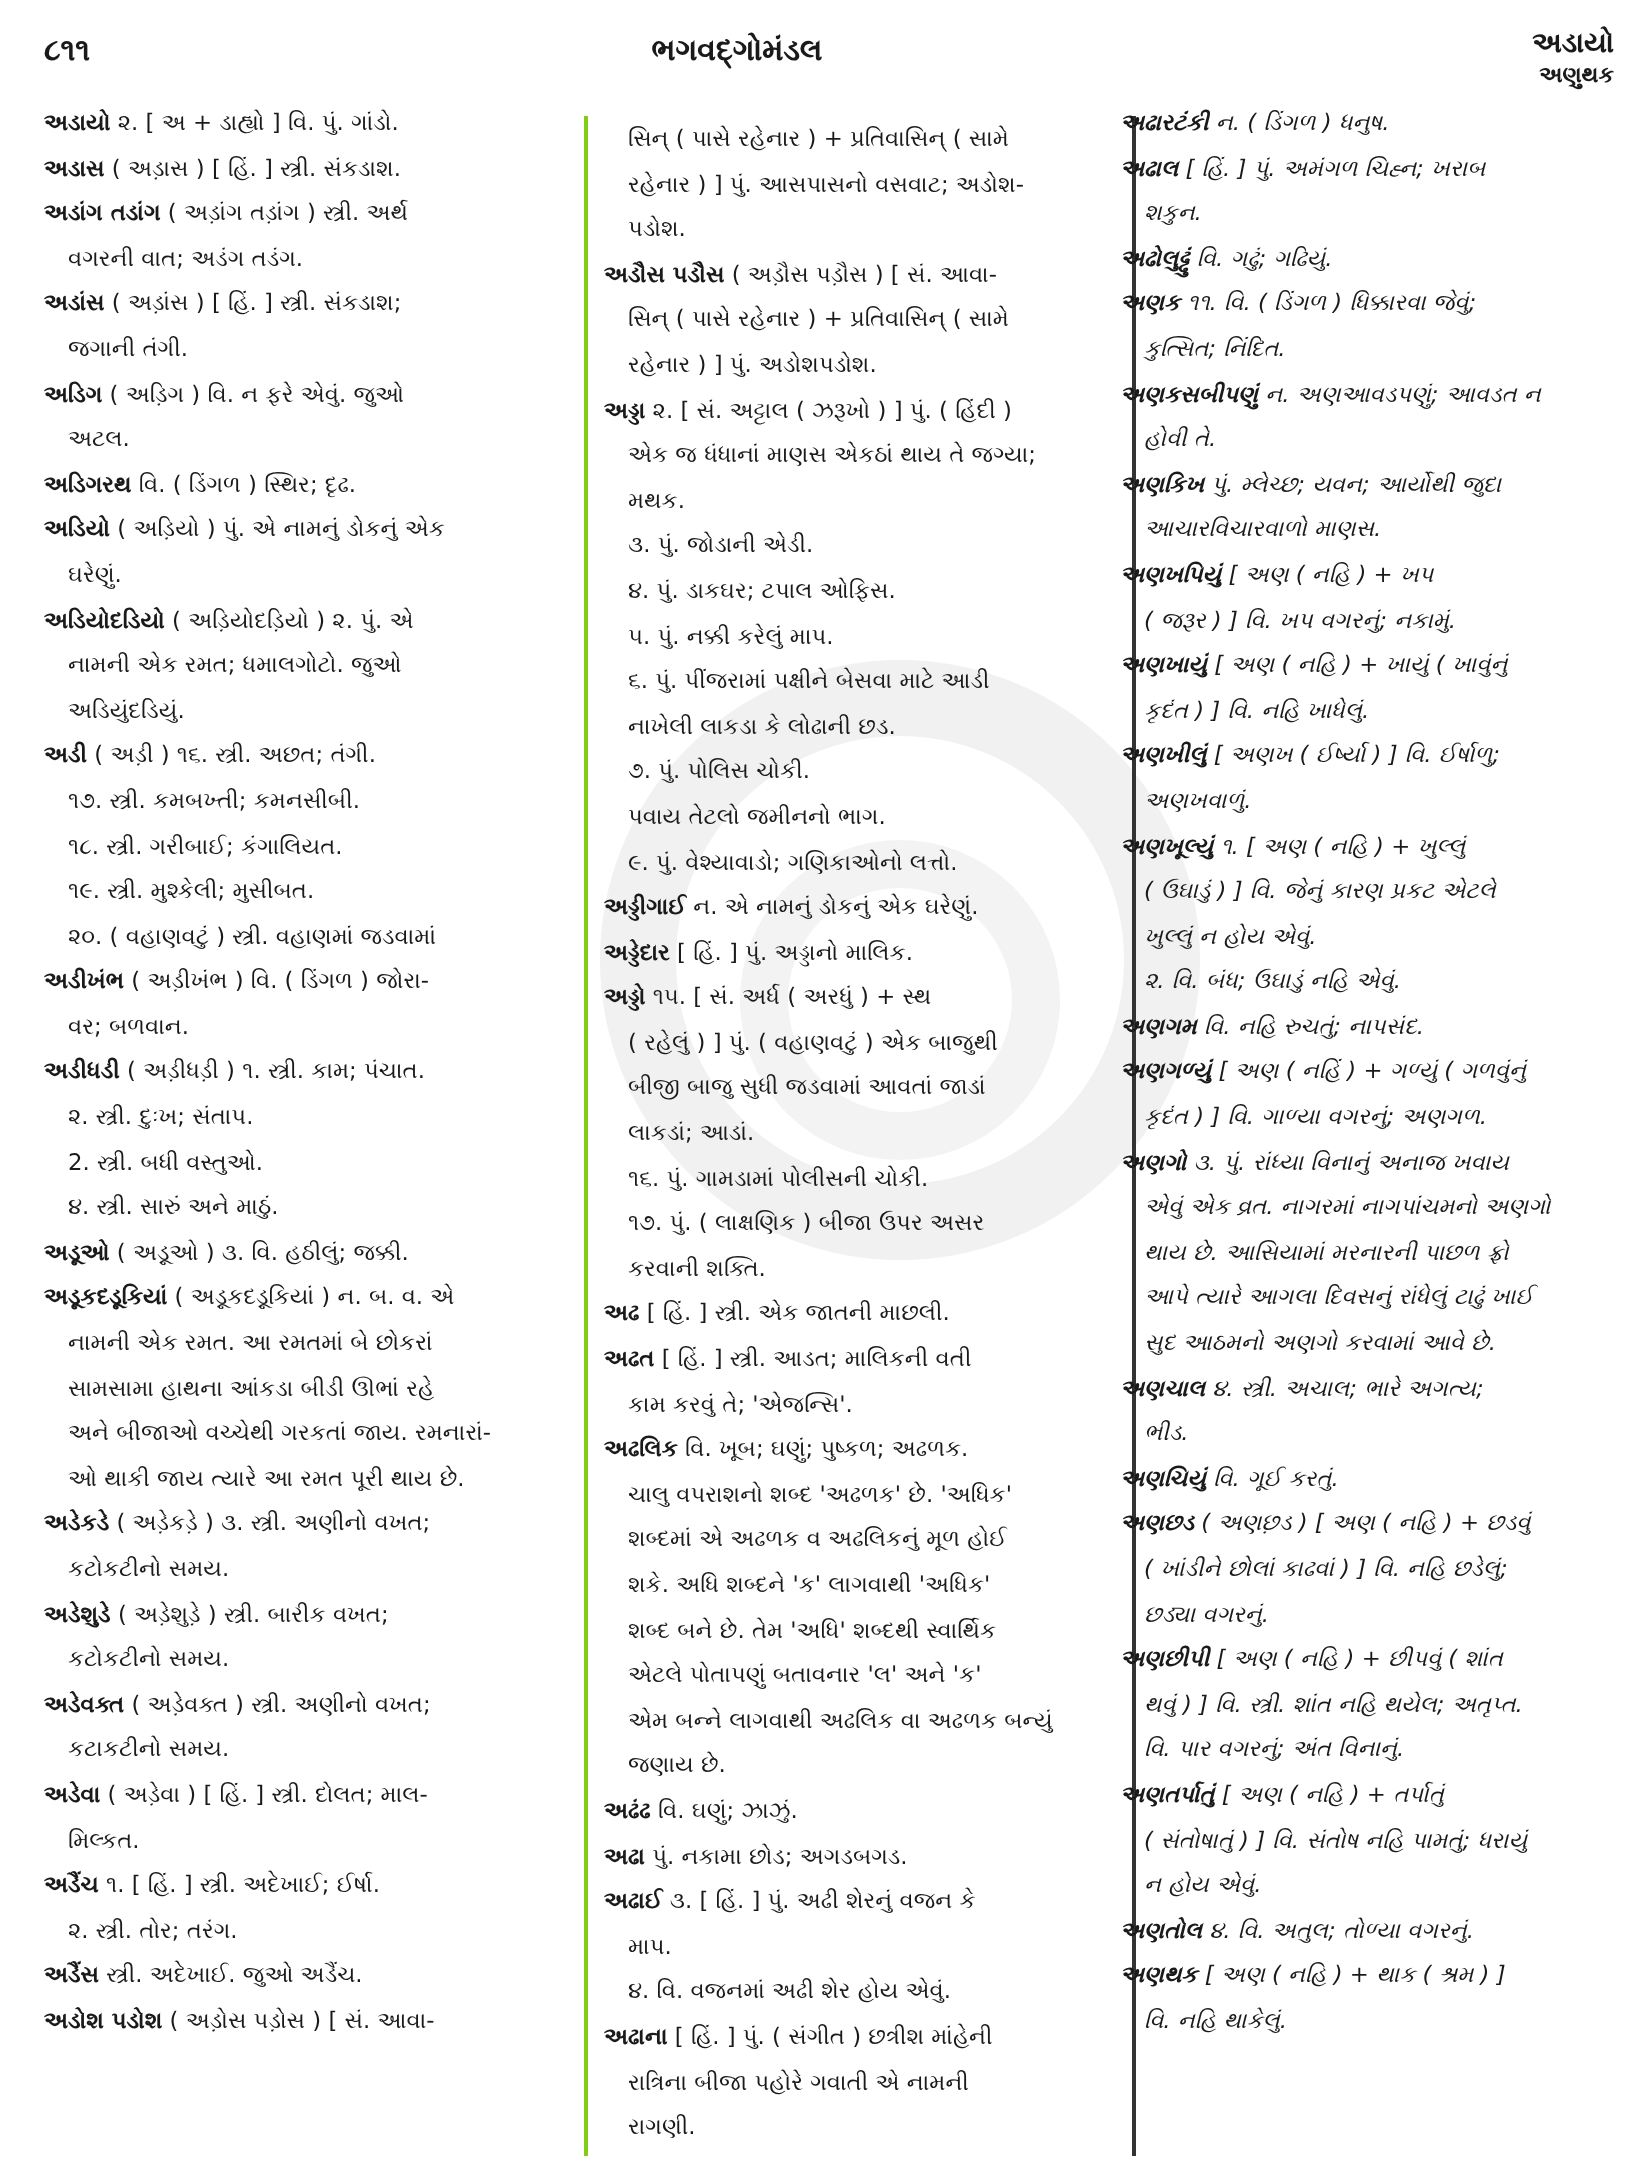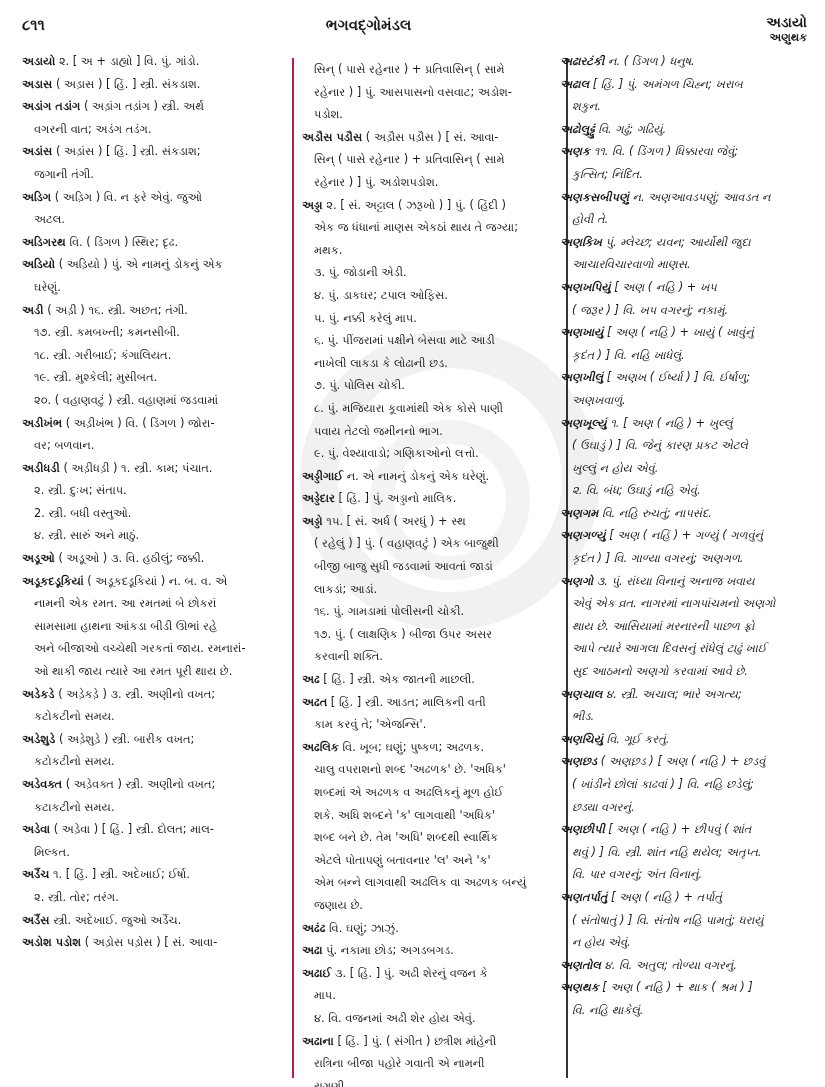--- a/index.html
+++ b/index.html
@@ -8,21 +8,21 @@
   .watermark2{position:absolute;left:370px;top:420px;width:160px;height:160px;border-radius:50%;border:24px solid #f3f3f3;box-sizing:border-box;z-index:0;}
   .header{position:absolute;top:0;left:0;width:825px;height:50px;z-index:2;}
   .page-num{position:absolute;left:22px;top:16px;font-size:15px;font-weight:bold;}
   .running-title{position:absolute;left:0;width:737px;top:16px;text-align:center;font-size:15px;font-weight:bold;}
   .guide-words{position:absolute;right:18px;top:14px;text-align:right;font-weight:bold;line-height:16px;}
   .guide-words .g1{font-size:14px;}
   .guide-words .g2{font-size:11px;}
   .columns{position:absolute;top:50px;left:0;width:825px;height:1030px;z-index:1;}
   .col{position:absolute;top:0;font-size:11.4px;line-height:22.6px;}
   .col1{left:22px;width:250px;}
-  .col2{left:292px;width:256px;border-left:2px solid #be185d;border-right:2px solid #333;padding:0 8px;height:1020px;top:8px;}
+  .col2{left:292px;width:256px;border-left:2px solid #84cc16;border-right:2px solid #333;padding:0 8px;height:1020px;top:8px;}
   .col3{left:560px;width:250px;font-style:italic;}
   .entry{margin:0;}
   .entry .hw{font-weight:bold;}
   .entry .def{}
   .entry .sub{padding-left:12px;}
   .entry .cont{padding-left:12px;}
 </style>
 </head>
 <body>
 
@@ -59,20 +59,25 @@
         <div class="cont"><span class="def">અટલ.</span></div>
       </div>
       <div class="entry">
         <div class="first"><span class="hw">અડિગરથ</span> <span class="def">વિ. ( ડિંગળ ) સ્થિર; દૃઢ.</span></div>
       </div>
       <div class="entry">
         <div class="first"><span class="hw">અડિયો</span> <span class="def">( અડ઼િયો ) પું. એ નામનું ડોકનું એક</span></div>
         <div class="cont"><span class="def">ઘરેણું.</span></div>
       </div>
       <div class="entry">
+        <div class="first"><span class="hw">અડિયોદડિયો</span> <span class="def">( અડ઼િયોદડ઼િયો ) ૨. પું. એ</span></div>
+        <div class="cont"><span class="def">નામની એક રમત; ધમાલગોટો. જુઓ</span></div>
+        <div class="cont"><span class="def">અડિયુંદડિયું.</span></div>
+      </div>
+      <div class="entry">
         <div class="first"><span class="hw">અડી</span> <span class="def">( અડ઼ી ) ૧૬. સ્ત્રી. અછત; તંગી.</span></div>
       </div>
       <div class="entry">
         <div class="sub"><span class="def">૧૭. સ્ત્રી. કમબખ્તી; કમનસીબી.</span></div>
       </div>
       <div class="entry">
         <div class="sub"><span class="def">૧૮. સ્ત્રી. ગરીબાઈ; કંગાલિયત.</span></div>
       </div>
       <div class="entry">
         <div class="sub"><span class="def">૧૯. સ્ત્રી. મુશ્કેલી; મુસીબત.</span></div>
@@ -161,21 +166,20 @@
         <div class="sub"><span class="def">૫. પું. નક્કી કરેલું માપ.</span></div>
       </div>
       <div class="entry">
         <div class="sub"><span class="def">૬. પું. પીંજરામાં પક્ષીને બેસવા માટે આડી</span></div>
         <div class="cont"><span class="def">નાખેલી લાકડા કે લોઢાની છડ.</span></div>
       </div>
       <div class="entry">
         <div class="sub"><span class="def">૭. પું. પોલિસ ચોકી.</span></div>
       </div>
       <div class="entry">
-        <div class="sub"><span class="def">૮. પું. મજિયારા કૂવામાંથી એક કોસે પાણી</span></div>
         <div class="cont"><span class="def">પવાય તેટલો જમીનનો ભાગ.</span></div>
       </div>
       <div class="entry">
         <div class="sub"><span class="def">૯. પું. વેશ્યાવાડો; ગણિકાઓનો લત્તો.</span></div>
       </div>
       <div class="entry">
         <div class="first"><span class="hw">અડ્ડીગાઈ</span> <span class="def">ન. એ નામનું ડોકનું એક ઘરેણું.</span></div>
       </div>
       <div class="entry">
         <div class="first"><span class="hw">અડ્ડેદાર</span> <span class="def">[ હિં. ] પું. અડ્ડાનો માલિક.</span></div>

